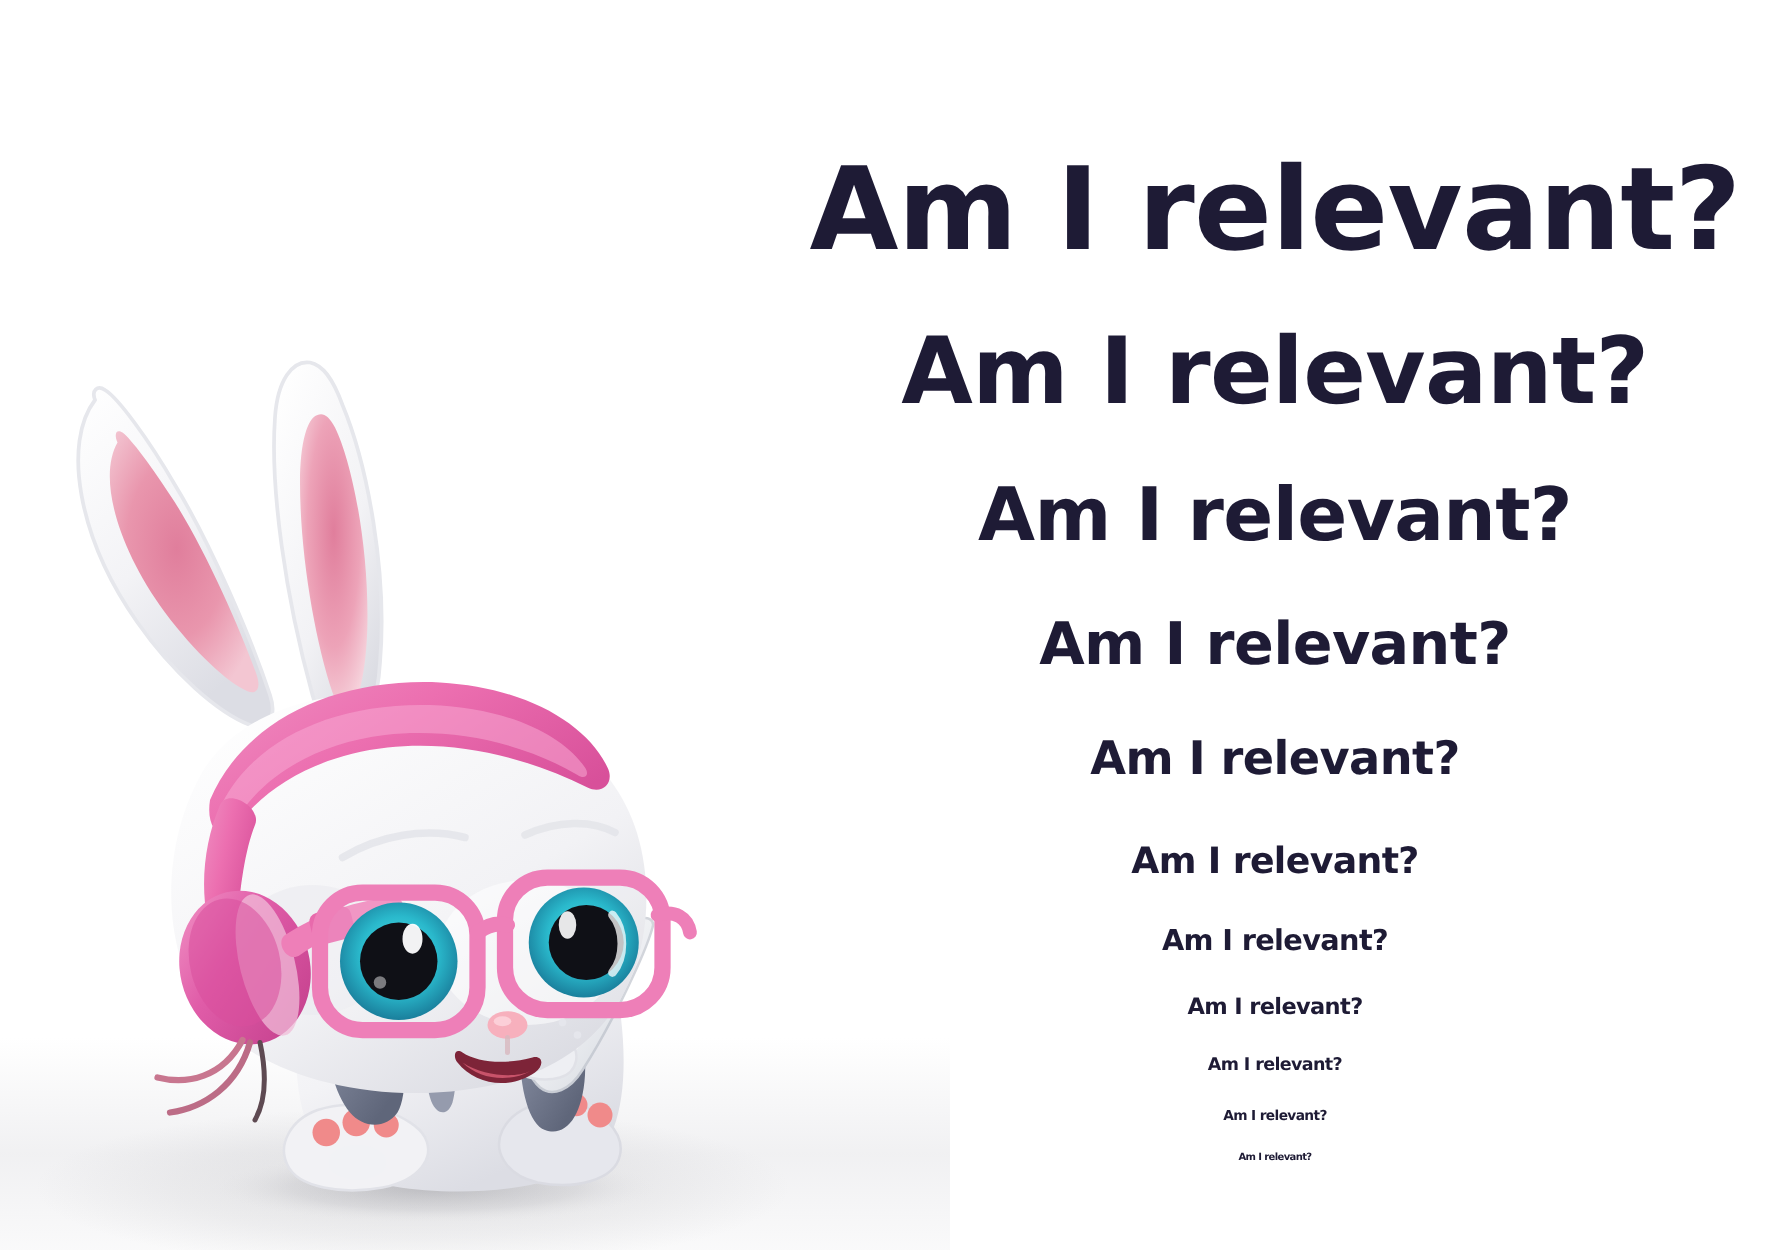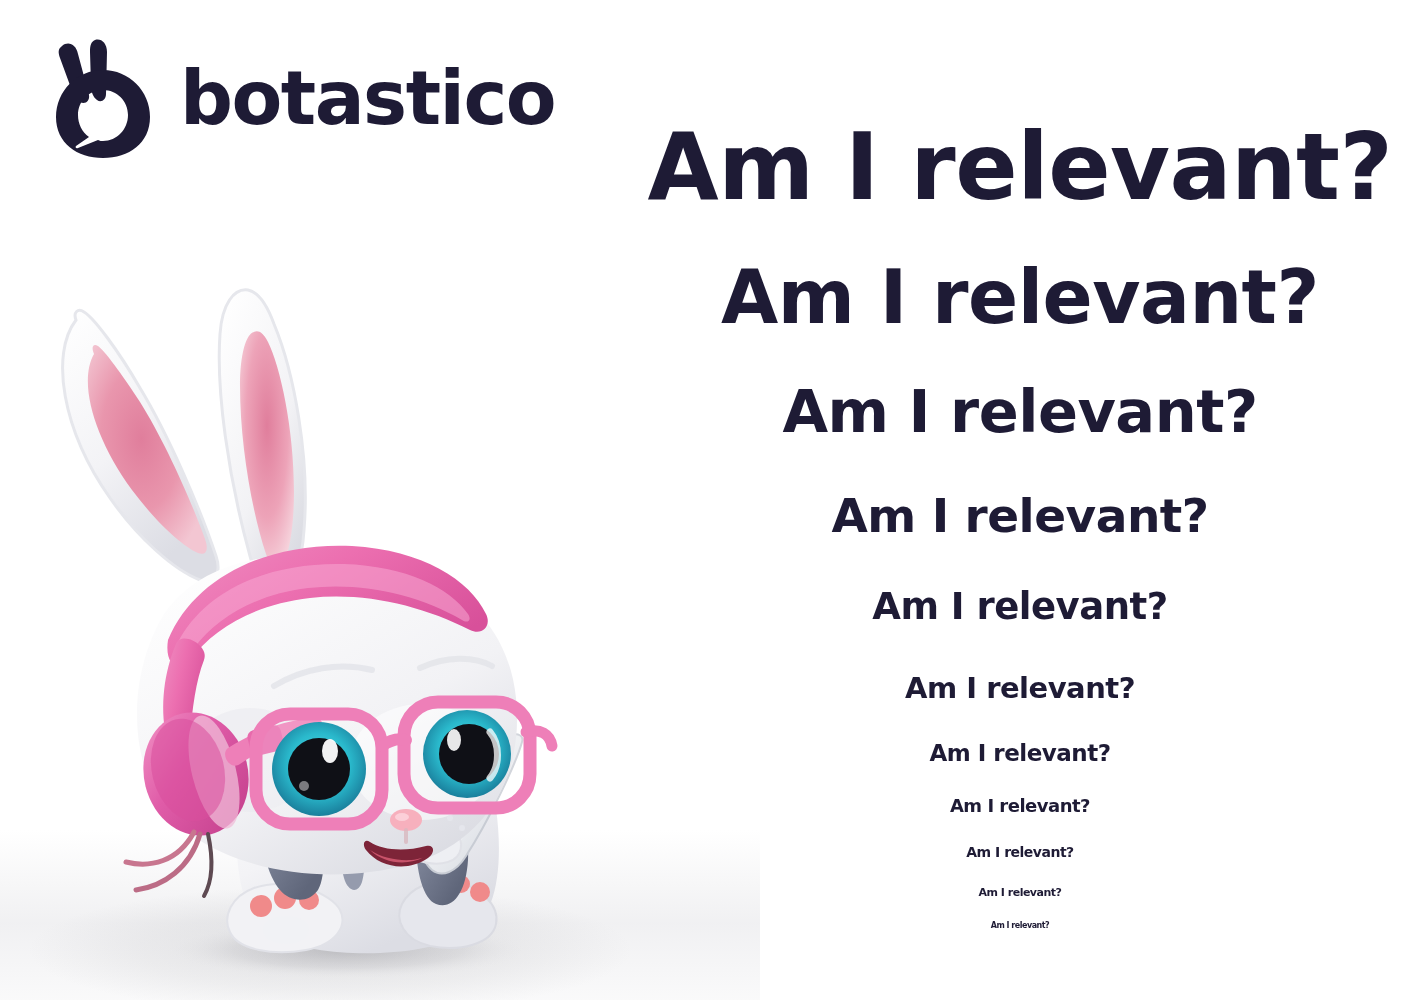--- a/index.html
+++ b/index.html
@@ -87,48 +87,20 @@
     transform: translateX(10px);
   }
 </style>
 </head>
 <body>
 
 <div id="page">
 
   <div class="floor-shade"></div>
 
-  <div id="brand">
-    <span class="mark">
-      <svg viewBox="0 0 110 120" xmlns="http://www.w3.org/2000/svg" aria-hidden="true">
-        <g fill="#1e1b35">
-
-          <path d="M14 8 C20 3 28 6 30 16 L41 57 C42 63 37 67 32 64 C28 62 25 57 23 50 L12 20 C10 14 10 11 14 8 Z"></path>
-
-          <path d="M47 2 C53 0 59 5 59 14 L58 56 C58 62 53 65 49 62 C45 59 43 54 43 47 L42 14 C42 7 43 4 47 2 Z"></path>
-
-          <path d="M55 32
-                   C81 32 102 53 102 79
-                   C102 105 81 120 55 120
-                   C29 120 8 105 8 79
-                   C8 53 29 32 55 32 Z
-                   M55 52
-                   C41 52 30 63 30 77
-                   C30 86 34 94 41 99
-                   L28 108
-                   C27 109 28 111 30 110
-                   L50 102
-                   C52 103 53 103 55 103
-                   C69 103 80 91 80 77
-                   C80 63 69 52 55 52 Z"></path>
-        </g>
-      </svg>
-    </span>
-    <span class="wordmark">botastico</span>
-  </div>
 
   <div id="mascot">
     <svg viewBox="0 0 600 730" xmlns="http://www.w3.org/2000/svg" aria-hidden="true">
       <defs>
         <radialGradient id="earInL" cx="45%" cy="45%" r="62%">
           <stop offset="0%" stop-color="#e07e9c"></stop>
           <stop offset="55%" stop-color="#e996ad"></stop>
           <stop offset="100%" stop-color="#f3c6d2"></stop>
         </radialGradient>
         <radialGradient id="earInR" cx="50%" cy="40%" r="65%">

